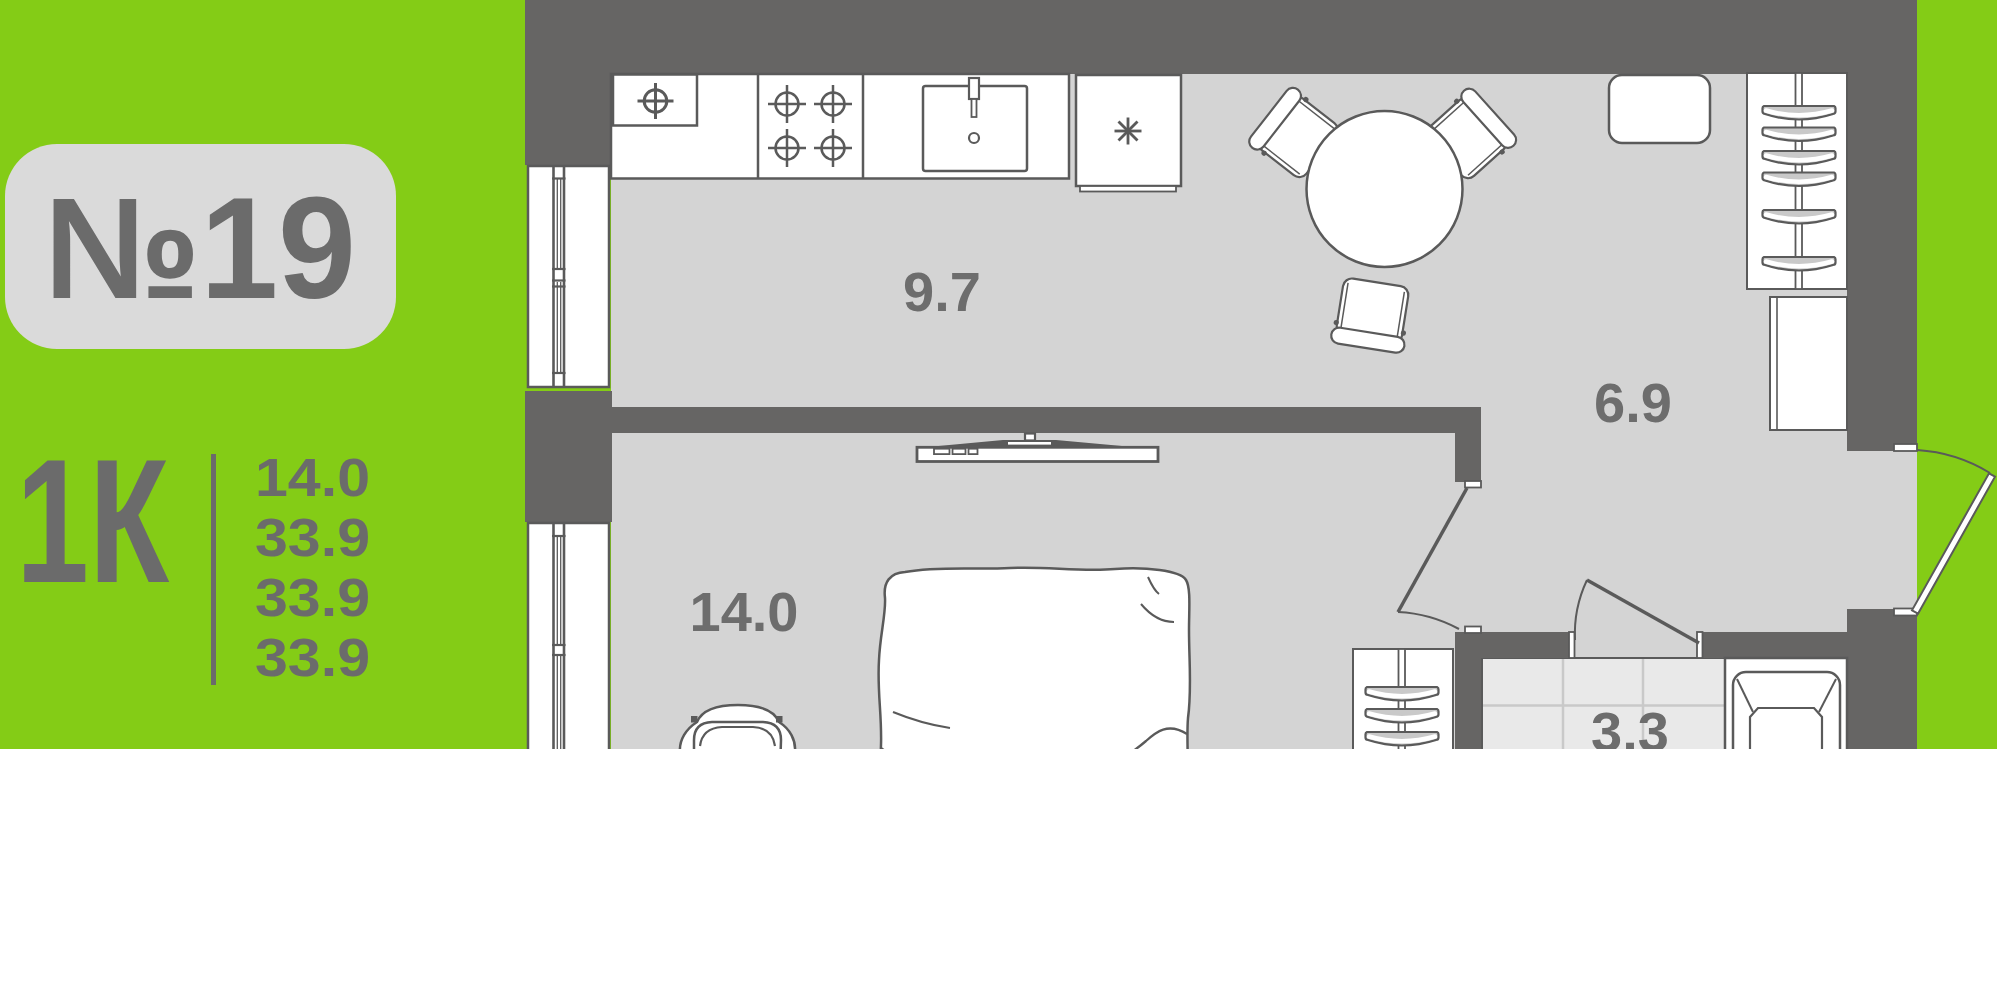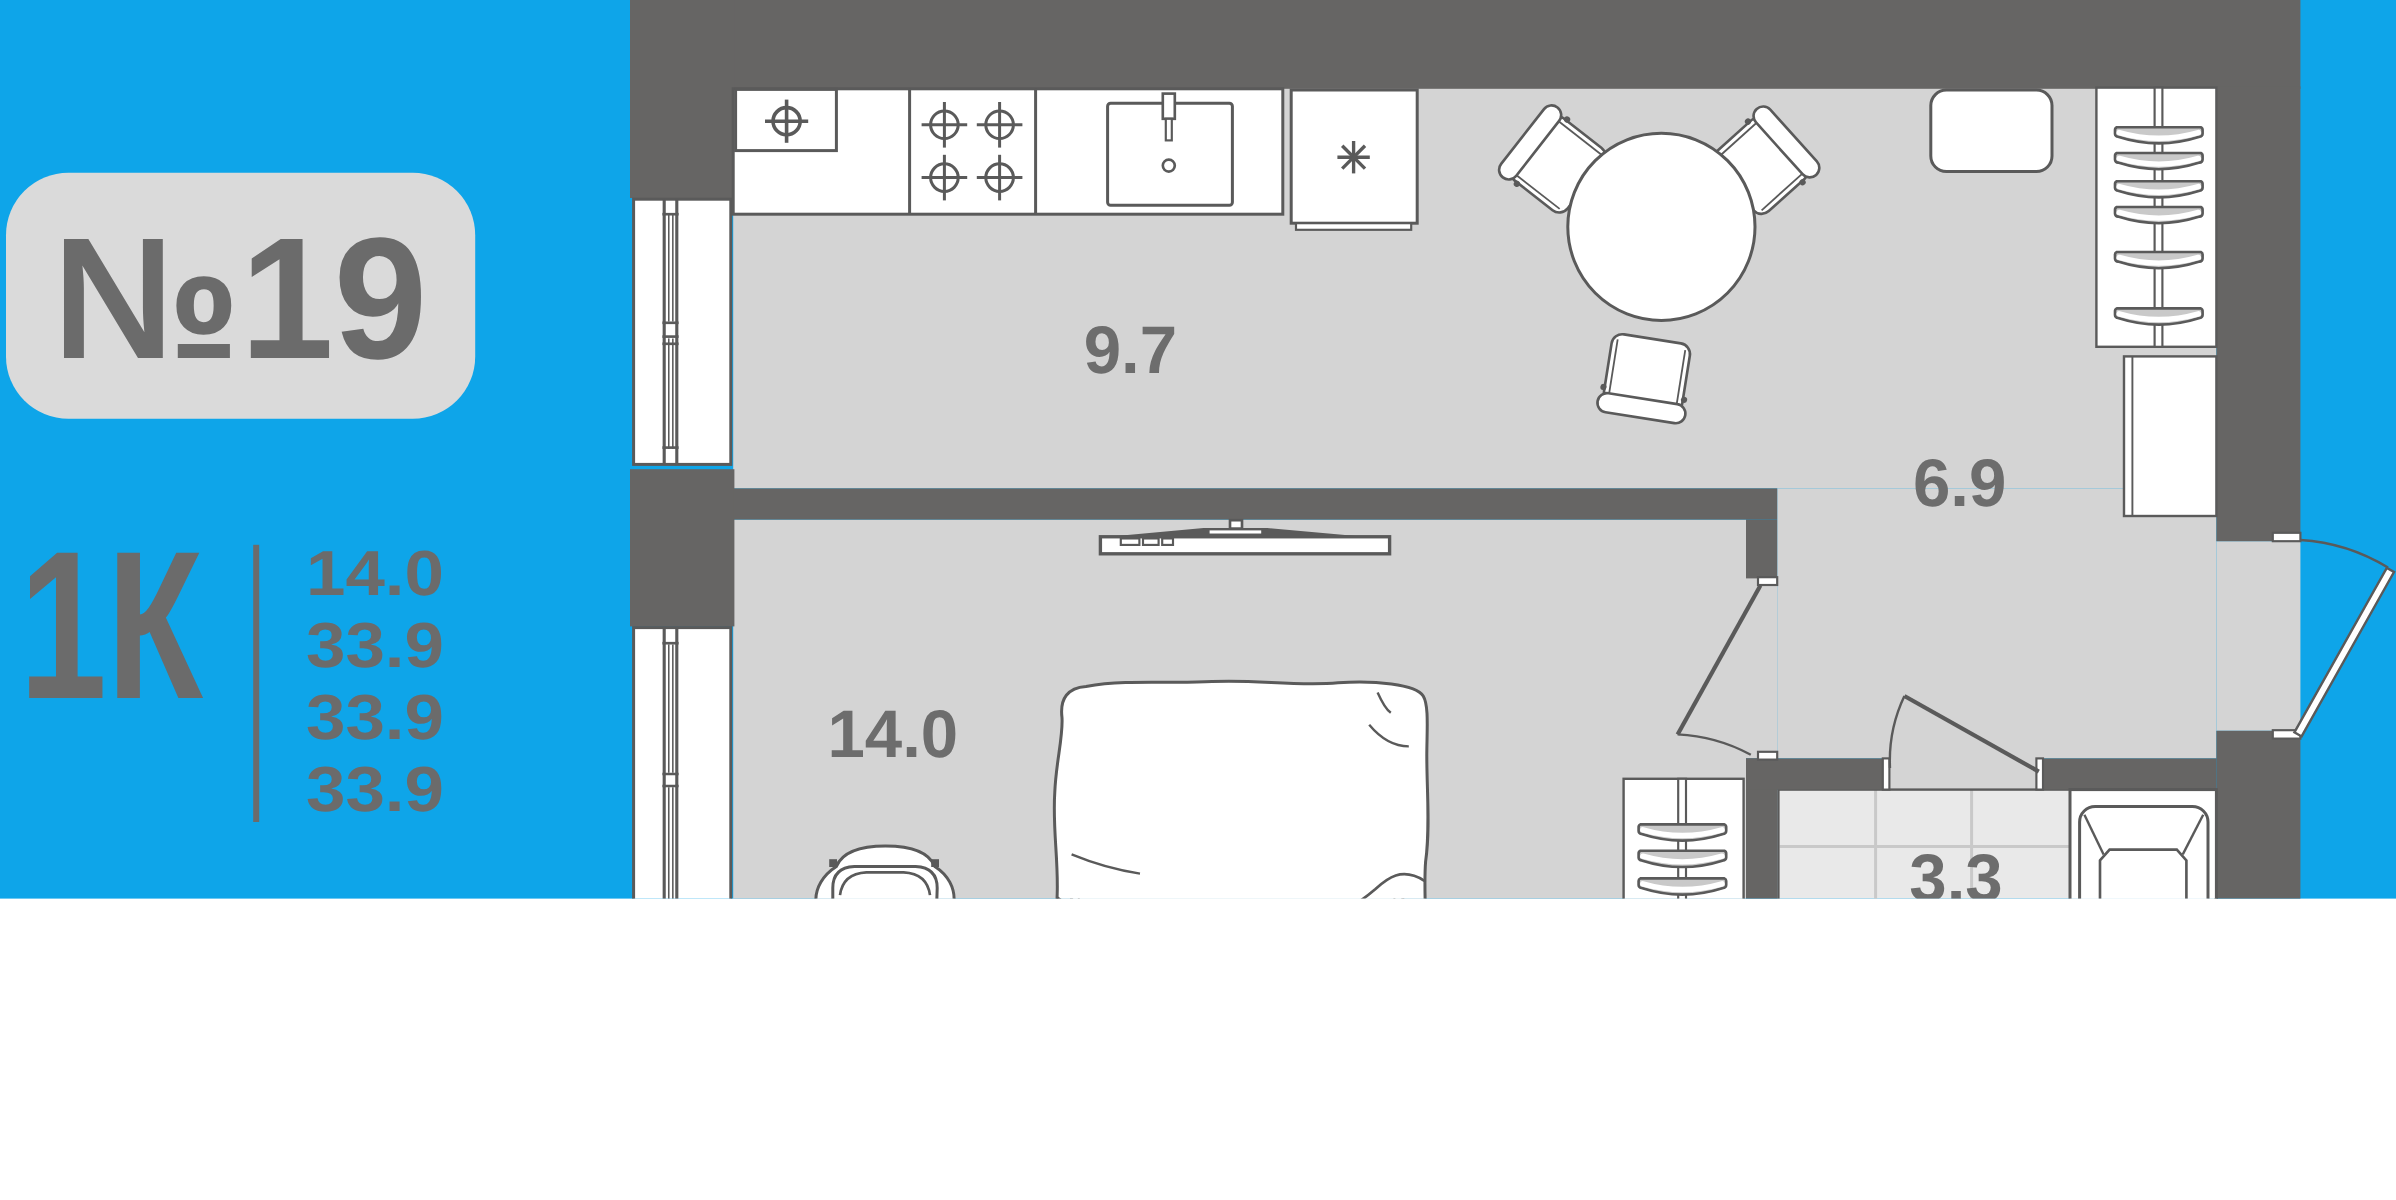--- a/index.html
+++ b/index.html
@@ -1,16 +1,16 @@
 <!DOCTYPE html>
 <html><head>
 <meta charset="utf-8">
 <style>
   html,body{margin:0;padding:0;background:#ffffff;}
-  #page{position:relative;width:1997px;height:749px;background:#0ea5e9;overflow:hidden;
+  #page{position:relative;width:1997px;height:749px;background:#84cc16;overflow:hidden;
         font-family:"Liberation Sans", sans-serif;}
   svg{display:block;}
 </style>
 </head>
 <body>
 <div id="page">
 <svg width="1997" height="1000" viewBox="0 0 1997 1000" xmlns="http://www.w3.org/2000/svg">
 
 <rect x="5" y="144" width="391" height="205" rx="52" fill="#dadada"></rect>
 

